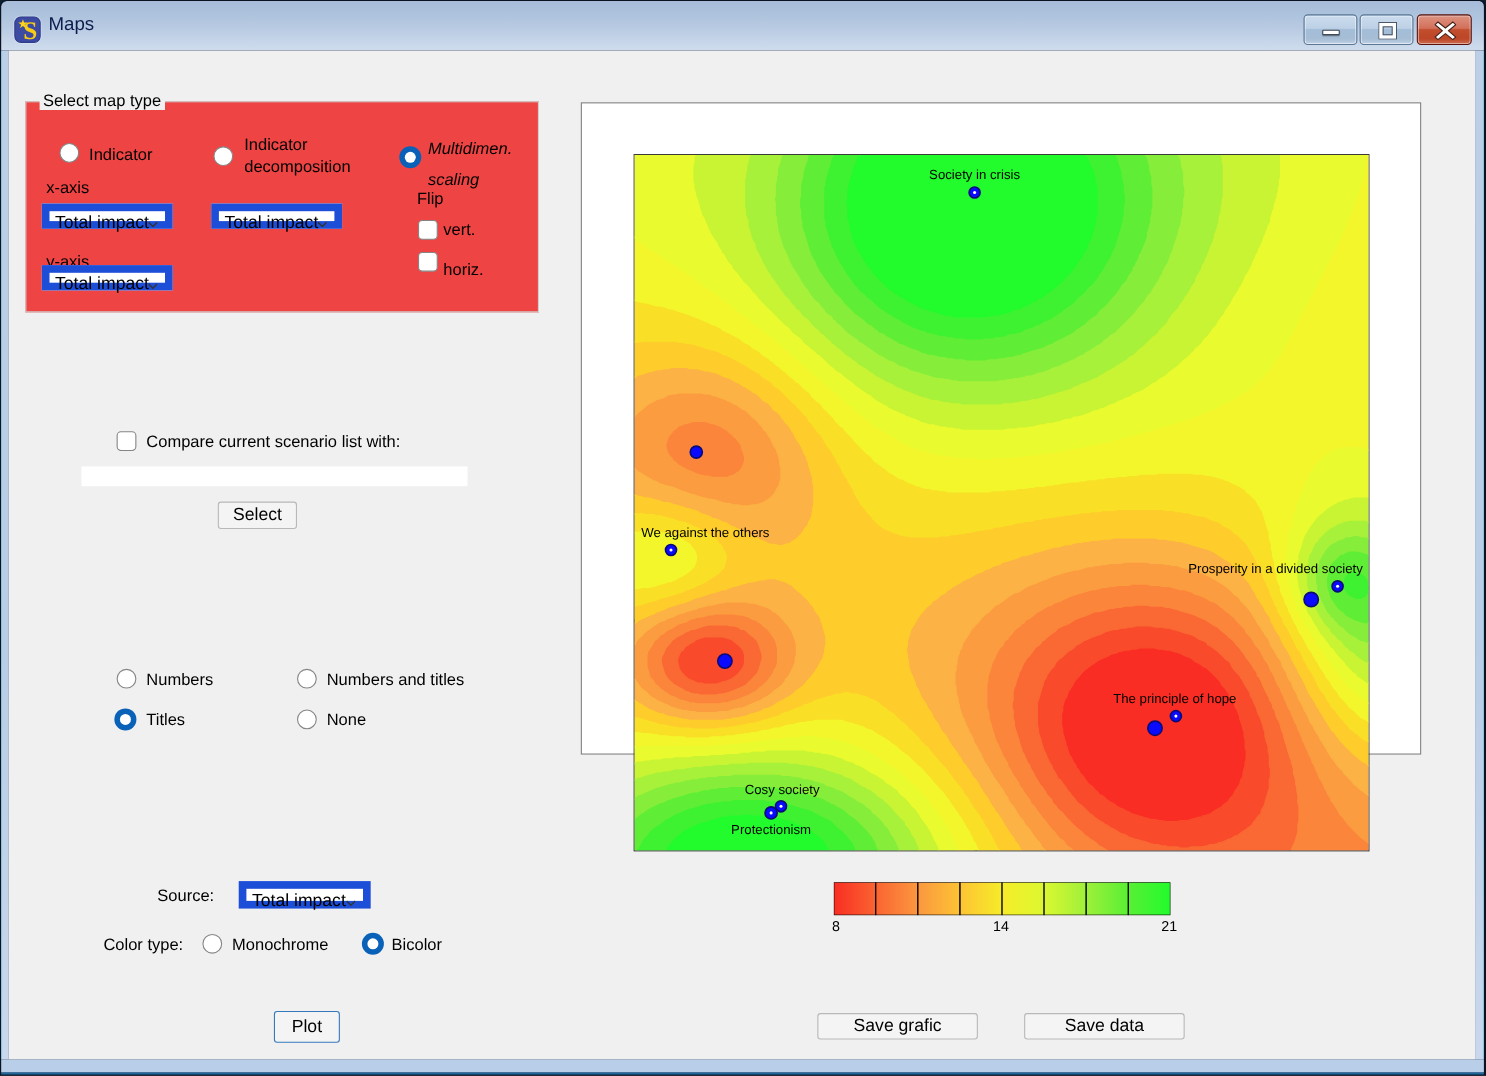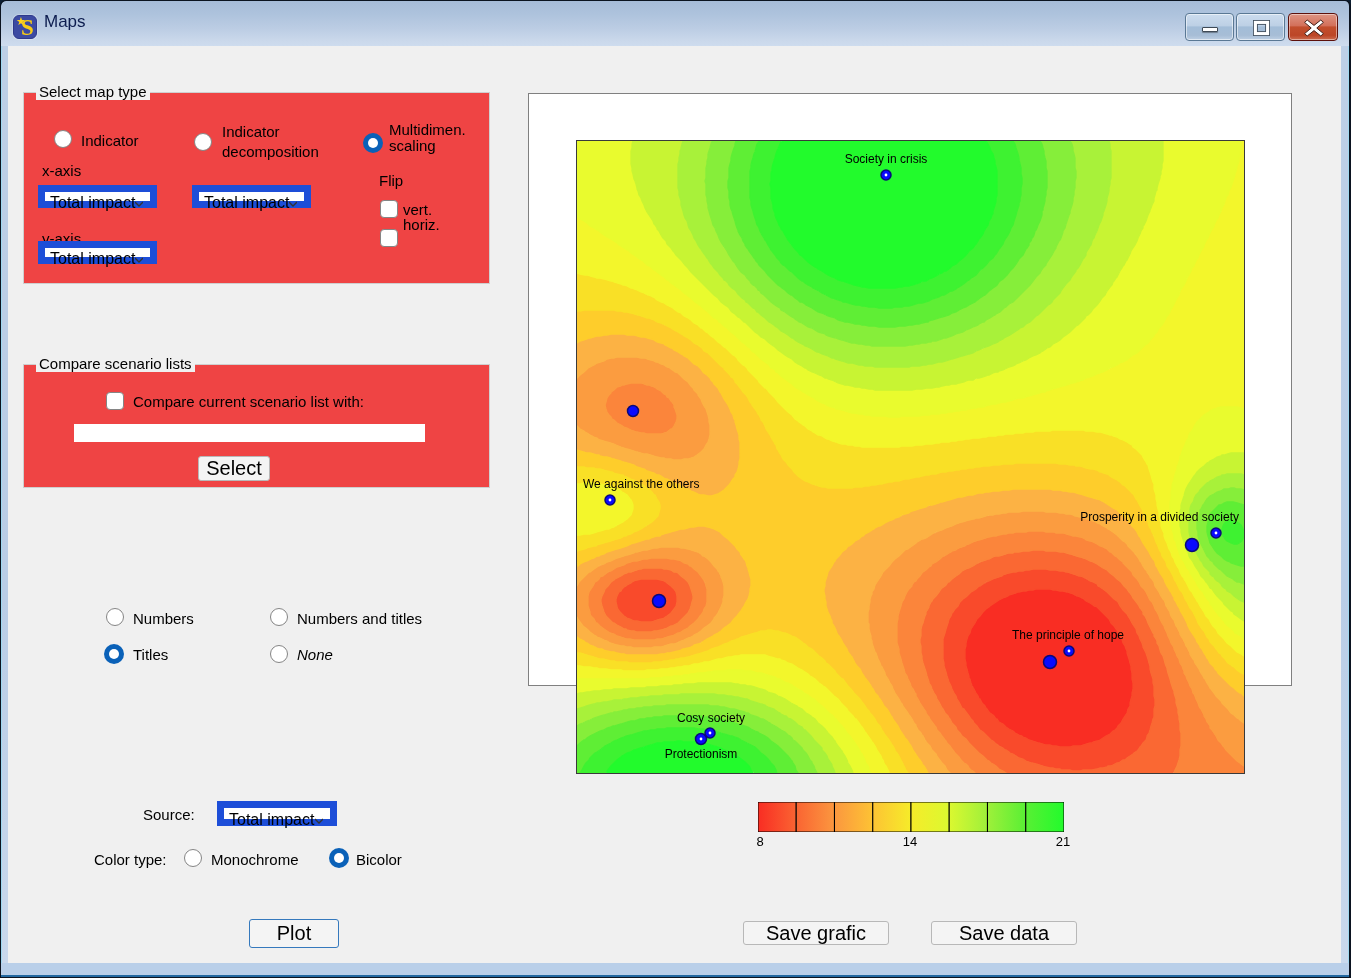--- a/index.html
+++ b/index.html
@@ -42,21 +42,21 @@
 
 .radio { position:absolute; width:18px; height:18px; border-radius:50%; background:#fff; border:1px solid #858585; }
 .radio.sel { border:none; background:#0a61b8; width:20px; height:20px; margin:-1px 0 0 -1px; }
 .radio.sel::after { content:""; position:absolute; left:5px; top:5px; width:10px; height:10px; border-radius:50%; background:#fff; }
 .checkbox { position:absolute; width:18px; height:18px; border-radius:4px; background:#fff; border:1px solid #858585; }
 
 .combo { position:absolute; height:23px; background:#fff; border:7px solid #1d4ed8; font-size:16px; }
 .combo .txt { position:absolute; left:5px; top:1px; line-height:20px; }
 .combo .arr { position:absolute; right:7px; top:8px; width:8px; height:8px; }
 
-.btn { position:absolute; background:#f4f4f4; border:1px solid #b8b8b8; border-radius:3px; text-align:center; font-size:20px; color:#000; }
+.btn { position:absolute; background:#f4f4f4; border:1px solid #b8b8b8; border-radius:3px; text-align:center; font-size:16px; color:#000; }
 
 .panel { position:absolute; left:528px; top:93px; width:764px; height:593px; background:#fff; border:1px solid #808080; }
 .heat { position:absolute; left:47px; top:46px; width:669px; height:634px; border:1px solid #3a3a3a; }
 .heat svg.hm { position:absolute; left:0; top:0; }
 .dots { position:absolute; left:0; top:0; width:667px; height:632px; }
 
 .cbar-title { position:absolute; left:0; width:764px; top:690px; text-align:center; font-size:14px; font-weight:bold; }
 .cbar { position:absolute; left:229px; top:708px; width:306px; height:30px; }
 .cbar-ticks { position:absolute; top:740px; font-size:13px; }
 </style>
@@ -116,58 +116,55 @@
     </div>
   <div class="radio" style="left:194px; top:133px;"></div>
   <div class="lbl" style="left:222px; top:122px; line-height:20px;">Indicator<br>decomposition</div>
   <div class="combo" style="left:192px; top:185px; width:119px;">
       <span class="txt">Total impact</span>
       <svg class="arr" viewBox="0 0 8 8">
         <path d="M0 2 L4 6 L8 2" fill="none" stroke="#333" stroke-width="1.3"></path>
       </svg>
     </div>
   <div class="radio sel" style="left:364px; top:134px;"></div>
-  <div class="lbl" style="left:389px; top:122px; line-height:16px;">Multidimen.<br>scaling</div>
+  <div class="lbl" style="left:389px; top:122px; line-height:28px;font-style:italic;">Multidimen.<br>scaling</div>
   <div class="lbl" style="left:379px; top:172px;">Flip</div>
   <div class="checkbox" style="left:380px; top:200px;"></div>
   <div class="lbl" style="left:403px; top:201px;">vert.</div>
   <div class="checkbox" style="left:380px; top:229px;"></div>
-  <div class="lbl" style="left:403px; top:216px;text-align:center;">horiz.</div>
-
-  <div class="groupbox" style="left:23px; top:364px; width:467px; height:124px;">
-      <div class="gb-label">Compare scenario lists</div>
-    </div>
+  <div class="lbl" style="left:403px; top:237px;text-align:center;">horiz.</div>
+
   <div class="checkbox" style="left:106px; top:392px;"></div>
   <div class="lbl" style="left:133px; top:393px;">Compare current scenario list with:</div>
   <div style="position:absolute; left:74px; top:424px; width:351px; height:18px; background:#fff;"></div>
   <div class="btn" style="left:198px; top:456px; width:72px; height:25px; line-height:23px;">Select</div>
 
   <div class="radio" style="left:106px; top:608px;"></div>
   <div class="lbl" style="left:133px; top:610px;">Numbers</div>
   <div class="radio" style="left:270px; top:608px;"></div>
   <div class="lbl" style="left:297px; top:610px;">Numbers and titles</div>
   <div class="radio sel" style="left:105px; top:645px;"></div>
   <div class="lbl" style="left:133px; top:646px;">Titles</div>
   <div class="radio" style="left:270px; top:645px;"></div>
-  <div class="lbl" style="left:297px; top:646px;font-style:italic;">None</div>
+  <div class="lbl" style="left:297px; top:646px;">None</div>
 
   <div class="lbl" style="left:143px; top:806px;">Source:</div>
   <div class="combo" style="left:217px; top:801px; width:120px; height:25px;">
       <span class="txt" style="top:2px;">Total impact</span>
       <svg class="arr" viewBox="0 0 8 8" style="top:9px;">
         <path d="M0 2 L4 6 L8 2" fill="none" stroke="#333" stroke-width="1.3"></path>
       </svg>
     </div>
   <div class="lbl" style="left:94px; top:851px;">Color type:</div>
   <div class="radio" style="left:184px; top:849px;"></div>
   <div class="lbl" style="left:211px; top:851px;">Monochrome</div>
   <div class="radio sel" style="left:330px; top:849px;"></div>
   <div class="lbl" style="left:356px; top:851px;">Bicolor</div>
 
-  <div class="btn" style="left:249px; top:919px; width:90px; height:29px; line-height:27px; border-color:#3579bd;">Plot</div>
+  <div class="btn" style="left:249px; top:919px; width:60px; height:29px; line-height:27px; border-color:#3579bd;">Plot</div>
 
   <div class="panel">
     <div class="heat">
       <svg class="hm" xmlns="http://www.w3.org/2000/svg" viewBox="0 0 667 632" width="667" height="632" preserveAspectRatio="none">
 <path d="M442 451L446 450L449 450L452 449L456 449L459 448L463 448L466 448L469 448L473 448L476 449L479 449L483 450L486 450L489 451L493 452L496 453L499 455L503 456L506 458L509 460L513 461L516 464L517 465L520 466L522 468L523 469L525 471L526 472L529 475L530 476L532 478L533 480L534 482L536 484L539 488L540 489L541 492L543 495L545 498L546 502L548 505L549 508L550 510L550 512L551 515L552 518L553 522L554 525L554 528L555 532L555 535L555 538L556 542L556 545L556 548L555 552L555 555L554 558L553 562L553 563L553 565L551 568L550 572L548 575L546 578L544 582L543 583L541 585L540 587L538 589L536 590L534 592L533 593L530 595L526 597L523 599L520 600L516 601L515 602L513 602L509 603L506 604L503 605L499 605L496 605L493 606L489 606L486 606L483 606L479 605L476 605L473 604L469 604L466 603L463 602L459 601L456 600L452 599L449 597L446 596L445 595L442 594L439 592L436 590L433 589L429 586L428 585L426 583L424 582L422 581L420 578L419 578L417 575L416 574L413 572L412 571L410 568L409 567L408 565L406 562L403 558L402 558L401 555L399 552L397 548L396 545L394 542L393 538L392 537L392 535L391 532L390 528L389 525L389 523L388 518L388 515L388 512L388 508L389 506L389 502L390 498L391 495L392 492L394 488L396 485L398 482L399 480L400 478L402 475L406 472L409 469L412 466L413 465L416 463L418 461L422 459L424 458L426 457L429 456L431 455L432 454L436 453L439 452L441 451Z" fill="#f92d23" stroke="#f92d23" stroke-width="1.3" fill-rule="evenodd"></path>
 <path d="M439 431L442 430L446 430L449 429L452 429L456 428L459 428L463 428L466 428L469 428L473 429L476 429L479 429L483 430L486 430L489 431L490 431L493 432L496 433L499 434L502 435L503 435L506 436L509 438L513 440L516 441L520 443L521 445L523 446L526 448L530 451L530 451L533 454L534 455L536 457L537 458L540 460L541 461L543 464L546 468L548 471L550 473L551 475L553 478L555 482L556 484L559 488L560 491L562 495L563 498L565 502L566 505L566 506L567 508L569 512L570 515L571 518L572 522L573 525L573 527L573 528L574 532L575 535L576 538L576 542L577 545L577 548L577 552L577 555L578 558L578 562L578 565L577 568L577 572L577 575L576 578L575 582L574 585L573 589L572 592L570 595L570 596L569 599L566 602L564 605L563 606L561 609L560 610L557 612L556 613L553 615L550 617L548 619L546 619L543 621L541 622L540 622L536 624L533 625L531 625L530 626L526 627L523 627L520 628L516 629L513 629L509 629L506 629L503 630L499 630L496 630L493 629L489 629L486 629L484 629L483 628L479 628L476 627L473 627L469 626L466 625L463 624L459 623L456 622L452 621L449 620L447 619L442 617L440 615L436 613L433 612L432 611L429 609L428 609L426 607L423 605L419 602L416 600L414 599L412 597L410 595L409 594L407 592L406 591L403 589L402 588L400 585L399 584L397 582L396 580L394 578L392 576L389 572L387 568L385 567L384 565L382 562L380 558L379 555L377 552L375 549L374 545L372 542L371 538L370 535L369 532L368 528L367 525L367 522L366 518L366 515L366 512L366 508L366 505L366 502L366 498L367 495L368 492L368 488L370 485L371 482L372 479L374 475L375 472L376 471L378 468L379 467L381 465L382 463L383 461L385 459L386 458L389 456L390 455L392 453L394 451L396 450L398 448L402 445L403 445L406 443L409 442L412 440L416 438L419 437L422 436L425 435L426 434L429 433L432 432L436 431L436 431ZM441 451L439 452L436 453L432 454L431 455L429 456L426 457L424 458L422 459L419 461L416 463L413 465L412 466L409 468L406 471L403 475L400 478L399 480L398 482L396 485L394 488L393 492L391 495L390 498L389 502L389 505L388 508L388 512L388 515L388 518L389 522L389 525L390 528L391 532L392 535L392 537L393 538L394 542L395 545L397 548L399 552L401 555L402 558L403 558L405 562L408 565L409 567L410 568L412 571L413 572L416 574L417 575L419 578L420 578L422 581L424 582L426 583L428 585L429 586L432 588L436 590L438 592L442 594L445 595L446 596L449 597L452 599L456 600L459 601L462 602L466 603L469 604L473 604L476 605L479 605L483 606L486 606L489 606L493 606L496 605L499 605L503 605L506 604L509 603L513 602L515 602L516 601L520 600L523 599L526 597L529 595L533 593L534 592L536 590L538 589L540 587L541 585L543 583L544 582L546 578L548 575L550 572L551 568L553 565L553 563L553 562L554 558L555 555L555 552L556 548L556 545L556 542L555 538L555 535L555 532L554 528L554 525L553 522L552 518L551 515L550 512L550 510L549 508L548 505L546 502L545 498L543 495L541 492L540 489L539 488L537 485L534 482L533 480L532 478L530 476L529 475L526 472L525 471L523 469L522 468L520 466L517 465L516 464L513 462L509 460L507 458L503 456L500 455L496 453L493 452L490 451L486 450L483 450L479 449L476 449L473 448L469 448L466 448L463 448L459 448L456 449L452 449L449 450L446 450L442 451ZM67 438L70 438L74 438L77 438L79 438L84 439L87 440L89 441L90 442L94 445L97 448L99 451L100 455L100 458L100 461L99 465L97 468L94 471L90 475L87 477L84 478L80 479L77 480L74 481L70 481L67 481L64 481L60 480L57 480L54 479L50 477L47 475L44 472L41 468L40 466L40 465L39 461L39 458L40 455L42 451L44 450L45 448L47 446L49 445L50 444L54 442L55 441L57 440L60 439L64 438L66 438Z" fill="#f94a2b" stroke="#f94a2b" stroke-width="1.3" fill-rule="evenodd"></path>
 <path d="M439 411L442 411L446 410L449 410L452 410L456 409L459 409L463 409L466 409L469 410L473 410L476 410L479 410L483 411L485 411L489 412L493 413L496 414L499 415L503 416L506 417L509 418L513 420L516 421L520 423L523 425L526 427L528 428L530 429L532 431L536 434L540 437L543 441L546 444L550 448L552 451L553 452L555 455L556 457L557 458L560 461L562 465L563 467L564 468L566 471L566 473L568 475L569 478L571 482L573 485L574 488L576 492L577 493L577 495L579 498L580 500L580 502L582 505L583 508L584 512L586 515L587 518L588 522L589 525L590 527L590 528L591 532L592 535L593 538L594 542L595 545L596 548L597 550L597 552L598 555L599 558L599 562L600 565L601 568L601 572L602 575L602 578L603 582L603 585L603 587L604 592L604 595L604 599L604 602L604 605L603 609L603 610L603 612L603 615L602 619L601 622L600 624L598 629L597 631L593 632L590 632L587 632L583 632L580 632L577 632L573 632L570 632L566 632L563 632L560 632L556 632L553 632L550 632L546 632L543 632L540 632L536 632L533 632L530 632L526 632L523 632L520 632L516 632L513 632L509 632L506 632L503 632L499 632L496 632L493 632L489 632L486 632L483 632L479 632L476 632L473 632L469 632L466 632L463 632L459 632L456 632L452 632L449 632L446 632L442 632L439 632L436 632L432 632L429 632L426 630L424 629L422 628L419 625L416 623L414 622L412 620L410 619L409 618L406 615L402 612L399 609L396 606L392 602L389 599L386 595L383 592L382 591L380 589L379 586L378 585L375 582L373 578L372 577L371 575L369 572L366 568L365 567L364 565L362 562L360 558L359 555L357 552L355 548L354 545L352 542L352 541L351 538L350 535L349 532L348 528L347 525L346 522L345 518L345 515L344 512L344 508L344 505L343 502L343 498L344 495L344 492L344 488L345 485L346 482L347 478L348 475L349 473L349 471L351 468L352 466L352 465L354 461L355 460L356 458L359 455L361 451L364 448L365 447L368 445L369 444L371 441L372 441L375 438L379 435L382 433L384 431L385 430L389 428L392 427L396 425L399 423L402 422L406 420L409 419L411 418L412 418L416 416L419 415L422 415L426 414L429 413L432 412L436 412L437 411ZM436 431L432 432L429 433L426 434L425 435L422 436L419 437L416 438L412 440L409 441L406 443L403 445L402 445L399 448L396 450L394 451L392 453L390 455L389 456L386 458L385 459L383 461L382 463L381 465L379 467L378 468L376 471L375 472L374 475L372 478L371 482L370 485L369 488L368 492L367 495L366 498L366 502L366 505L366 508L366 512L366 515L366 518L367 522L367 525L368 528L369 531L370 535L371 538L372 541L374 545L375 548L377 552L379 555L380 558L382 561L384 565L385 567L387 568L389 571L392 575L394 578L396 580L397 582L399 584L400 585L402 588L403 589L406 591L407 592L409 594L410 595L412 597L414 599L416 600L418 602L422 605L426 607L428 609L429 609L432 611L433 612L436 613L439 615L442 617L446 618L449 620L452 621L455 622L459 623L463 624L466 625L469 626L473 627L476 627L479 628L483 628L484 629L486 629L489 629L493 629L496 630L499 630L503 630L506 629L509 629L513 629L515 629L520 628L523 627L526 627L530 626L531 625L533 625L536 624L540 622L541 622L543 621L546 619L548 619L550 617L553 615L556 613L557 612L560 610L561 609L563 606L564 605L566 602L569 599L570 596L570 595L572 592L573 589L574 585L575 582L576 578L577 576L577 572L577 568L578 565L578 562L578 558L577 555L577 552L577 548L577 545L576 542L576 538L575 535L574 532L573 528L573 527L573 525L572 522L571 518L570 515L569 512L567 508L566 506L566 505L565 502L563 498L562 495L560 492L559 488L557 485L555 482L553 478L551 475L550 473L548 471L546 469L543 465L541 461L540 460L537 458L536 457L534 455L533 454L530 451L530 451L526 448L523 446L521 445L520 443L516 441L513 440L510 438L506 436L503 435L502 435L499 434L496 433L493 432L490 431L489 431L486 430L483 430L479 429L476 429L473 429L469 428L466 428L463 428L459 428L456 428L452 429L449 429L446 430L442 430L439 431ZM64 428L67 427L70 427L74 427L77 427L80 427L84 427L87 428L89 428L90 428L94 429L97 431L99 431L101 432L104 435L107 437L111 441L113 445L114 447L115 451L116 455L116 458L115 461L114 465L113 468L111 471L108 475L107 476L105 478L104 479L101 482L97 484L95 485L94 485L90 487L87 488L84 489L80 490L77 490L74 491L70 491L67 491L64 491L60 491L57 490L54 490L50 489L49 488L47 488L44 486L41 485L37 482L36 482L34 480L32 478L30 476L29 475L27 471L26 468L25 465L24 461L24 458L25 455L26 451L28 448L30 446L34 442L37 439L38 438L40 437L44 435L47 433L50 432L51 431L54 431L57 430L60 429L63 428ZM66 438L64 438L60 439L57 440L55 441L54 442L50 444L49 445L47 446L45 448L44 450L42 451L40 455L39 458L39 461L40 465L40 466L41 468L43 471L47 475L50 477L53 478L57 480L60 480L64 481L67 481L70 481L74 481L77 480L80 479L84 478L87 477L90 475L94 472L97 468L99 465L100 461L100 458L100 455L99 451L97 448L94 445L90 442L89 441L87 440L84 439L80 438L77 438L74 438L70 438L67 438Z" fill="#fa6833" stroke="#fa6833" stroke-width="1.3" fill-rule="evenodd"></path>
 <path d="M47 244L50 243L54 242L57 242L60 242L64 242L67 243L70 244L72 244L74 245L77 246L79 247L80 248L84 250L85 251L87 253L89 254L90 256L92 257L94 260L95 261L97 264L97 266L98 268L99 271L100 274L100 278L99 281L98 284L95 288L94 288L90 291L87 292L84 293L80 293L77 293L74 293L70 293L67 292L64 292L61 291L57 290L54 289L51 288L47 286L44 284L40 282L39 281L37 279L35 278L34 276L32 274L30 271L29 268L28 264L29 261L30 257L32 254L34 252L34 251L37 249L39 247L40 246L44 245L45 244ZM442 391L446 391L449 391L452 390L456 390L459 390L463 390L466 390L469 391L473 391L476 391L479 392L483 392L486 392L489 393L493 394L496 394L499 395L503 396L506 397L508 398L509 399L513 400L516 401L520 403L523 404L526 406L529 408L533 411L534 411L536 413L538 415L540 416L542 418L543 419L546 421L546 422L549 425L550 426L552 428L553 429L555 431L556 434L557 435L560 438L562 441L563 443L564 445L566 448L569 451L570 453L571 455L573 458L575 461L577 465L578 468L580 471L582 475L583 478L585 482L587 484L588 488L590 492L591 495L593 498L594 502L596 505L597 507L597 508L599 512L600 514L602 518L603 522L605 525L606 528L607 530L607 532L609 535L610 538L612 542L613 545L615 548L616 552L617 553L618 555L619 558L620 560L621 562L622 565L623 567L624 568L626 572L627 574L627 575L629 578L630 581L631 582L633 585L633 587L635 589L637 592L639 595L640 597L641 599L643 602L646 605L647 606L649 609L650 610L652 612L654 614L655 615L657 617L659 619L660 620L663 622L664 623L667 625L667 629L667 632L664 632L660 632L657 632L654 632L650 632L647 632L644 632L640 632L637 632L633 632L630 632L627 632L623 632L620 632L617 632L613 632L610 632L607 632L603 632L600 632L597 632L598 629L600 625L601 622L602 619L603 615L603 612L603 610L603 609L604 605L604 602L604 599L604 595L604 592L603 589L603 585L603 582L602 578L602 575L601 572L601 568L600 565L599 562L599 558L598 555L597 552L597 550L596 548L595 545L594 542L593 538L592 535L591 532L590 528L590 527L589 525L588 522L587 518L586 515L584 512L583 509L582 505L580 502L580 500L579 498L577 495L577 493L576 492L574 488L573 486L571 482L570 479L568 475L566 473L566 471L564 468L563 467L562 465L560 462L557 458L556 457L555 455L553 452L552 451L550 448L547 445L544 441L540 438L537 435L533 432L530 429L528 428L526 427L523 425L520 423L516 421L513 420L509 418L506 417L503 416L499 415L496 414L493 413L489 412L486 411L483 411L479 410L476 410L473 410L469 410L466 409L463 409L459 409L456 409L452 410L449 410L446 410L442 411L439 411L437 411L436 412L432 412L429 413L426 414L422 415L419 415L416 416L412 418L411 418L409 419L406 420L403 421L399 423L396 425L392 427L389 428L385 430L384 431L382 433L379 435L375 438L372 441L371 441L369 444L368 445L365 447L364 448L362 451L359 455L356 458L355 460L354 461L352 465L352 466L351 468L349 471L349 473L348 475L347 478L346 482L345 484L344 488L344 492L344 495L343 498L343 502L344 505L344 508L344 512L345 515L345 518L346 522L347 525L348 528L349 531L350 535L351 538L352 541L352 542L354 545L355 548L357 552L359 555L360 558L362 561L364 565L365 567L366 568L368 572L371 575L372 577L373 578L375 582L378 585L379 586L380 589L382 591L383 592L385 595L389 598L392 602L395 605L399 609L402 612L406 615L409 618L410 619L412 620L414 622L416 623L419 625L422 628L424 629L426 630L429 632L426 632L422 632L419 632L416 632L412 632L409 632L406 632L402 632L399 632L396 630L394 629L392 627L391 625L389 623L387 622L385 620L384 619L382 616L381 615L379 612L376 609L373 605L372 604L370 602L369 600L368 599L365 596L363 592L362 591L360 589L359 586L358 585L356 582L353 578L352 576L351 575L349 572L349 571L347 568L345 565L343 562L342 560L341 558L339 555L339 553L338 552L336 548L335 547L334 545L333 542L332 540L331 538L330 535L328 532L327 528L326 525L325 522L324 518L323 515L322 512L322 509L322 508L321 505L320 502L320 498L320 495L320 492L320 488L320 485L320 482L321 478L321 475L322 473L323 468L324 465L325 462L327 458L328 455L330 451L332 449L335 445L335 444L337 441L339 440L340 438L342 436L343 435L345 432L346 431L349 429L350 428L352 426L354 425L355 423L358 421L362 419L365 416L368 415L372 412L374 411L375 410L379 409L380 408L382 407L385 406L388 405L389 404L392 403L396 401L399 400L402 399L406 398L409 397L412 396L416 395L419 395L422 394L426 393L429 393L432 392L436 392L439 391L441 391ZM70 418L74 417L77 417L80 417L84 417L87 417L90 417L94 418L95 418L97 418L101 419L104 420L107 421L111 423L113 425L114 425L117 428L121 431L124 435L126 438L127 441L129 445L130 448L130 451L130 455L130 458L130 461L129 465L127 468L126 471L124 474L123 475L121 478L117 482L114 484L111 487L109 488L107 489L104 491L102 492L101 492L97 494L94 495L90 496L87 497L84 498L81 498L77 499L74 499L70 499L67 499L64 499L60 499L57 499L54 498L50 498L47 497L44 496L40 495L37 493L34 492L30 490L27 488L23 485L20 482L19 482L17 478L14 475L13 473L13 471L12 468L11 465L11 461L11 458L11 455L12 451L13 449L16 445L17 443L18 441L20 440L22 438L23 436L26 435L27 434L30 432L34 430L37 428L40 426L44 425L47 424L50 422L54 421L57 420L60 420L64 419L67 418L69 418ZM63 428L60 429L57 430L54 431L51 431L50 432L47 433L44 435L40 437L38 438L37 439L34 441L31 445L28 448L27 451L25 455L24 458L24 461L25 465L26 468L27 471L29 475L30 476L32 478L34 480L36 482L37 482L40 484L44 486L47 488L49 488L50 489L54 490L57 490L60 491L64 491L67 491L70 491L74 491L77 490L80 490L84 489L87 488L90 487L94 485L95 485L97 484L101 482L104 479L105 478L107 476L108 475L111 472L113 468L114 465L115 461L116 458L116 455L115 451L114 448L113 445L111 441L108 438L104 435L101 432L99 431L97 431L94 429L90 428L89 428L87 428L84 427L80 427L77 427L74 427L70 427L67 427L64 428Z" fill="#fb853b" stroke="#fb853b" stroke-width="1.3" fill-rule="evenodd"></path>
 <path d="M37 217L40 216L44 216L47 216L50 216L54 216L57 216L60 216L64 217L67 217L70 218L74 219L77 220L79 221L80 221L84 223L87 224L90 226L93 227L94 228L97 230L98 231L101 232L103 234L104 235L107 237L110 241L114 244L116 247L117 249L119 251L121 253L121 254L124 257L125 261L127 264L129 268L130 271L131 274L132 278L132 281L133 284L133 288L133 291L133 294L132 298L131 301L129 304L127 308L124 311L121 314L117 316L114 317L112 318L107 318L104 319L101 319L97 319L94 318L90 318L87 317L84 317L80 316L77 315L74 314L70 313L67 313L64 312L61 311L57 310L54 309L50 308L47 307L44 306L40 305L37 303L34 302L30 301L27 300L23 299L21 298L20 297L17 296L14 294L10 292L8 291L7 290L3 288L0 285L0 281L0 278L0 274L0 271L0 268L0 264L0 261L0 257L0 254L0 251L0 247L0 244L0 241L0 238L3 234L7 231L10 228L11 227L13 226L17 224L20 222L23 221L27 220L30 218L34 218L34 217ZM45 244L44 245L40 246L39 247L37 249L34 251L34 252L32 254L30 257L29 261L28 264L29 268L30 271L32 274L34 276L35 278L37 279L39 281L40 282L44 284L47 286L50 287L54 289L57 290L60 291L64 292L67 292L70 293L74 293L77 293L80 293L84 293L87 292L90 291L94 288L95 288L97 285L99 281L100 278L100 274L99 271L98 268L97 266L97 264L95 261L94 260L92 257L90 256L89 254L87 253L85 251L84 250L80 248L79 247L77 246L74 245L72 244L70 244L67 243L64 242L60 242L57 242L54 242L50 243L47 244ZM436 371L439 371L442 371L446 370L449 370L452 370L456 370L459 370L463 370L466 370L469 371L473 371L476 371L479 371L483 372L486 372L489 373L493 373L496 374L498 375L499 375L503 376L506 377L509 378L513 379L516 380L519 381L520 382L523 383L526 385L530 387L531 388L533 389L536 391L540 394L541 395L543 397L544 398L546 400L548 401L550 403L551 405L553 407L554 408L556 411L559 415L562 418L563 420L564 421L566 425L568 428L570 430L570 431L573 435L573 436L575 438L577 441L578 445L580 447L582 451L583 453L584 455L586 458L587 459L588 461L589 465L590 466L591 468L593 471L593 472L594 475L596 478L597 479L598 482L599 485L600 486L601 488L603 492L603 493L604 495L606 498L607 500L608 502L609 505L610 506L611 508L613 512L613 513L614 515L616 518L617 519L618 522L620 525L622 528L623 531L626 535L627 537L628 538L630 542L632 545L633 547L634 548L637 552L639 555L640 556L642 558L644 560L645 562L647 564L648 565L650 568L654 571L657 574L658 575L660 577L662 578L664 580L667 582L667 585L667 589L667 592L667 595L667 599L667 602L667 605L667 609L667 612L667 615L667 619L667 622L667 625L664 623L663 622L660 620L659 619L657 617L655 615L654 614L652 612L650 610L649 609L647 606L646 605L644 602L641 599L640 597L639 595L637 592L635 589L633 587L633 585L631 582L630 581L629 578L627 575L627 574L626 572L624 568L623 567L622 565L621 562L620 560L619 558L618 555L617 553L616 552L615 548L613 545L612 542L610 538L609 535L607 532L607 530L606 528L605 525L603 522L602 518L600 515L599 512L597 508L597 507L596 505L594 502L593 499L591 495L590 492L588 488L587 485L585 482L583 478L582 475L580 471L578 468L577 465L575 461L573 459L571 455L570 453L569 451L567 448L564 445L563 443L562 441L560 438L557 435L556 434L555 431L553 429L552 428L550 426L549 425L546 422L546 421L543 419L542 418L540 416L538 415L536 413L534 411L533 411L530 408L526 406L523 405L520 403L516 401L513 400L509 399L508 398L506 397L503 396L499 395L496 395L493 394L489 393L486 392L483 392L479 392L477 391L473 391L469 391L466 390L463 390L459 390L456 390L452 390L449 391L446 391L442 391L441 391L439 391L436 392L432 392L429 393L426 393L422 394L419 395L416 395L412 396L409 397L406 398L402 399L399 400L396 401L392 403L389 404L388 405L385 406L382 407L380 408L379 409L375 410L374 411L372 412L369 414L365 416L363 418L359 421L355 423L354 425L352 426L350 428L349 429L346 431L345 432L343 435L342 436L340 438L339 440L337 441L335 444L335 445L332 448L330 451L328 455L327 458L325 461L324 465L323 468L322 471L321 475L321 478L320 482L320 485L320 488L320 492L320 495L320 498L320 502L321 505L322 508L322 509L322 512L323 515L324 518L325 522L326 525L327 528L328 532L330 535L331 538L332 540L333 542L334 545L335 547L336 548L338 552L339 553L339 555L341 558L342 560L343 562L345 565L347 568L349 571L349 572L351 575L352 576L353 578L355 581L358 585L359 586L360 589L362 591L363 592L365 595L368 599L369 600L370 602L372 604L373 605L375 608L378 612L381 615L382 616L384 619L385 620L387 622L389 623L391 625L392 627L394 629L396 630L398 632L396 632L392 632L389 632L385 632L382 632L379 632L375 632L373 632L372 631L370 629L369 627L368 625L365 622L362 619L360 615L359 613L358 612L355 609L353 605L352 604L350 602L349 599L346 595L345 594L344 592L342 589L339 585L339 584L337 582L335 579L333 575L332 574L331 572L328 569L326 565L325 563L324 562L322 558L322 558L320 555L318 552L316 548L315 546L313 542L312 540L311 538L309 535L308 533L308 532L306 528L305 526L304 525L303 522L302 519L300 515L299 512L298 511L297 508L296 505L295 502L295 500L294 498L294 495L293 492L292 488L292 485L292 483L291 482L291 478L291 475L291 471L292 468L292 465L293 461L293 458L294 455L295 453L295 451L297 448L298 445L300 441L302 438L304 435L305 433L306 431L308 429L312 425L315 421L318 418L322 415L325 412L326 411L328 409L331 408L332 407L335 405L339 402L340 401L342 400L345 398L346 398L349 397L352 395L355 393L359 392L362 390L365 389L367 388L369 387L372 386L375 385L379 383L382 382L385 381L389 380L392 379L396 378L397 378L399 377L402 377L406 376L409 375L412 375L416 374L419 373L422 373L426 372L429 372L432 371L435 371ZM74 408L77 407L80 407L84 406L87 406L90 406L94 406L97 406L101 406L104 407L107 407L111 408L114 409L117 410L120 411L124 413L126 415L127 415L131 418L134 421L137 425L140 428L141 430L142 431L144 435L144 436L145 438L146 441L147 445L147 448L147 451L147 455L146 458L146 461L145 465L143 468L141 471L139 475L137 477L137 478L134 481L131 484L127 487L126 488L124 490L121 492L117 494L116 495L114 496L111 497L109 498L107 499L104 500L101 501L97 503L94 503L90 504L87 505L84 506L80 506L77 506L74 507L70 507L67 507L64 507L60 507L57 507L54 506L50 506L47 505L45 505L44 505L40 504L37 503L34 502L30 500L27 499L25 498L23 497L20 496L19 495L17 494L14 492L10 488L7 485L4 482L1 478L0 476L0 471L0 468L0 465L0 461L0 458L0 455L0 451L0 448L0 445L2 441L3 440L5 438L7 436L8 435L10 433L12 431L13 431L17 428L20 426L23 425L27 423L30 421L34 420L37 418L40 417L44 416L47 415L50 414L54 413L57 412L58 411L60 411L64 410L67 409L70 409L73 408ZM69 418L67 418L64 419L60 420L57 420L54 421L50 422L47 424L44 425L40 426L37 428L34 430L31 431L27 434L26 435L23 436L22 438L20 440L18 441L17 443L16 445L14 448L12 451L11 455L11 458L11 461L11 465L12 468L13 471L13 473L14 475L17 478L19 482L20 482L23 485L27 488L30 490L33 492L37 493L40 495L44 496L47 497L50 498L53 498L57 499L60 499L64 499L67 499L70 499L74 499L77 499L80 498L84 498L87 497L90 496L94 495L97 494L101 492L102 492L104 491L107 489L109 488L111 487L113 485L117 482L121 478L123 475L124 474L126 471L127 468L129 465L130 461L130 458L130 455L130 451L130 448L129 445L128 441L126 438L124 435L121 431L117 428L114 425L113 425L111 423L107 422L104 420L101 419L97 418L95 418L94 418L90 417L87 417L84 417L80 417L77 417L74 417L70 418Z" fill="#fb9c40" stroke="#fb9c40" stroke-width="1.3" fill-rule="evenodd"></path>
 <path d="M30 194L34 193L37 193L40 193L44 193L47 193L50 194L54 194L57 194L60 195L64 196L67 196L70 197L74 198L77 199L80 201L84 202L87 203L88 204L90 205L94 207L95 207L97 209L101 211L104 213L106 214L107 215L111 217L114 220L115 221L117 223L119 224L121 225L123 227L124 228L126 231L127 232L130 234L131 235L133 237L134 239L136 241L137 243L138 244L141 247L143 251L144 252L145 254L147 257L149 261L151 264L153 268L154 270L156 274L157 278L158 279L158 281L159 284L160 288L161 290L162 294L162 298L163 301L163 304L163 308L163 311L163 314L163 318L162 321L162 324L161 327L160 331L158 334L158 336L156 338L154 341L152 344L151 345L148 348L147 349L144 351L141 353L137 354L135 354L131 355L128 354L124 354L121 353L117 351L114 350L111 348L109 348L107 347L104 345L103 344L101 343L97 342L96 341L94 340L90 338L89 338L87 337L84 335L82 334L80 334L77 332L74 331L70 330L67 328L66 328L64 327L60 326L57 324L54 323L50 322L47 321L44 320L40 319L37 318L35 318L34 317L30 316L27 316L23 315L22 314L20 314L17 313L13 312L10 312L8 311L3 310L0 309L0 308L0 304L0 301L0 298L0 294L0 291L0 288L0 285L3 288L7 290L8 291L10 292L13 294L17 296L20 297L21 298L23 299L27 300L30 301L34 302L37 303L39 304L44 306L47 307L50 308L54 309L57 310L60 311L64 312L67 313L70 313L74 314L77 315L80 316L84 317L87 317L89 318L94 318L97 319L101 319L104 319L107 318L111 318L114 317L117 316L120 314L124 311L127 308L129 304L131 301L132 298L133 294L133 291L133 288L133 284L132 281L132 278L131 274L130 271L129 268L127 265L125 261L124 258L121 254L121 253L119 251L117 249L116 247L114 245L111 241L107 238L104 235L103 234L101 232L98 231L97 230L94 228L93 227L90 226L87 224L84 223L80 221L79 221L77 220L74 219L70 218L68 217L64 217L60 216L57 216L54 216L50 216L47 216L44 216L40 216L37 217L34 217L30 218L27 220L24 221L20 222L17 224L13 226L11 227L10 228L7 231L3 234L0 237L0 234L0 231L0 227L0 224L0 221L0 217L0 214L0 211L0 207L0 204L0 202L2 201L7 199L10 198L12 197L13 197L17 196L20 195L23 195L27 194L29 194ZM412 351L416 350L419 350L422 350L426 349L429 349L432 349L436 348L439 348L442 348L446 348L449 348L452 348L456 348L459 348L463 348L466 348L469 348L473 348L476 349L479 349L483 349L486 350L489 350L493 351L494 351L496 351L499 352L503 353L506 354L509 354L513 356L516 357L519 358L523 359L526 361L530 363L533 364L536 367L538 368L540 369L542 371L546 375L549 378L552 381L555 385L556 386L558 388L560 391L562 395L563 396L564 398L566 401L568 405L570 407L572 411L573 413L574 415L576 418L577 419L578 421L579 425L580 426L581 428L583 431L585 435L587 438L588 441L590 444L592 448L593 450L594 451L596 455L597 456L597 458L599 461L600 463L601 465L603 468L603 469L604 471L606 475L608 478L610 482L611 485L613 488L615 492L617 495L619 498L620 501L621 502L623 505L623 506L625 508L627 512L629 515L630 517L631 518L633 522L636 525L637 526L638 528L640 530L641 532L644 534L647 538L650 541L654 544L657 547L658 548L660 550L663 552L664 552L667 555L667 558L667 562L667 565L667 568L667 572L667 575L667 578L667 582L664 580L662 578L660 577L658 575L657 574L654 572L651 568L648 565L647 564L645 562L644 560L642 558L640 556L639 555L637 552L634 548L633 547L632 545L630 542L628 538L627 537L626 535L624 532L622 528L620 525L618 522L617 519L616 518L614 515L613 513L613 512L611 508L610 506L609 505L608 502L607 500L606 498L604 495L603 493L603 492L601 488L600 486L599 485L598 482L597 479L596 478L594 475L593 472L593 471L591 468L590 466L589 465L588 461L587 459L586 458L584 455L583 453L582 451L580 448L578 445L577 441L575 438L573 436L573 435L570 431L570 430L568 428L566 425L564 421L563 420L562 418L560 415L557 411L554 408L553 407L551 405L550 403L548 401L546 400L544 398L543 397L541 395L540 394L536 391L533 389L531 388L530 387L526 385L523 383L520 382L519 381L516 380L513 379L510 378L506 377L503 376L499 375L498 375L496 374L493 373L489 373L486 372L483 372L479 371L477 371L473 371L469 371L466 370L463 370L459 370L456 370L452 370L449 370L446 370L442 371L439 371L436 371L432 371L429 372L426 372L422 373L419 373L416 374L412 374L409 375L406 376L402 377L399 377L397 378L396 378L392 379L389 380L385 381L382 382L379 383L375 385L372 386L369 387L367 388L365 389L362 390L359 391L355 393L352 395L349 397L346 398L345 398L342 400L340 401L339 402L335 405L332 407L331 408L328 409L326 411L325 412L322 415L318 418L315 421L312 425L309 428L306 431L305 433L304 435L302 438L300 441L298 444L297 448L295 451L295 453L294 455L293 458L293 461L292 465L292 468L291 471L291 475L291 478L291 482L292 483L292 485L292 488L293 492L294 495L294 498L295 500L295 502L296 505L297 508L298 511L299 512L300 515L301 518L303 522L304 525L305 526L306 528L308 532L308 533L309 535L311 538L312 540L313 542L315 545L316 548L318 552L320 555L322 558L322 558L324 562L325 563L326 565L328 568L331 572L332 574L333 575L335 578L337 582L339 584L339 585L341 589L344 592L345 594L346 595L348 599L350 602L352 604L353 605L355 609L358 612L359 613L360 615L362 618L365 622L368 625L369 627L370 629L372 631L373 632L369 632L365 632L362 632L359 632L355 632L352 632L349 629L347 625L345 623L345 622L343 619L342 618L340 615L339 612L336 609L335 607L334 605L332 602L330 599L328 597L327 595L325 592L323 589L322 587L321 585L319 582L316 578L315 576L314 575L312 572L310 568L308 566L307 565L305 562L303 558L302 557L301 555L298 552L296 548L295 547L294 545L292 542L289 538L288 537L287 535L285 532L283 528L282 527L280 525L278 522L276 518L275 516L274 515L272 512L270 508L268 505L266 502L265 500L264 498L262 495L261 494L260 492L259 488L257 485L255 482L255 480L254 478L253 475L251 472L250 468L249 465L249 461L248 459L248 455L247 451L247 448L248 445L248 442L249 438L250 435L251 431L253 428L255 425L257 421L258 420L259 418L261 415L265 412L268 408L271 405L272 405L275 403L277 401L278 400L281 398L285 395L286 395L288 393L291 391L295 389L297 388L298 387L302 385L303 385L305 384L308 382L310 381L312 380L315 379L317 378L318 377L322 376L325 375L328 373L332 372L333 371L335 370L339 369L342 368L345 367L349 366L352 365L355 364L359 363L362 362L363 361L365 361L369 360L372 359L375 358L379 357L382 356L385 356L389 355L391 354L396 354L399 353L402 352L406 352L409 351L410 351ZM107 388L111 387L114 386L117 386L121 385L124 385L127 385L131 386L134 387L137 388L141 390L143 391L144 392L147 395L151 398L154 401L157 405L160 408L161 409L163 411L164 414L165 415L167 418L168 419L169 421L170 425L171 427L171 428L172 431L173 435L174 438L174 441L174 445L173 448L173 451L172 455L171 457L169 461L168 464L165 468L164 470L163 471L161 474L158 478L154 481L151 484L147 487L146 488L144 490L141 492L137 494L136 495L134 496L131 498L127 500L124 501L121 503L117 504L116 505L114 506L111 507L107 508L106 508L104 509L101 510L97 511L94 511L90 512L87 513L84 513L80 514L77 514L74 514L70 514L67 514L64 514L60 514L57 514L54 514L50 514L47 513L44 513L40 512L38 512L34 511L30 510L27 509L25 508L23 508L20 507L17 505L13 504L10 502L9 502L7 500L3 498L0 496L0 492L0 488L0 485L0 482L0 478L0 476L1 478L3 481L6 485L10 488L13 491L17 494L19 495L20 496L23 497L25 498L27 499L30 500L33 502L37 503L40 504L44 505L45 505L47 505L50 506L54 506L57 507L60 507L64 507L67 507L70 507L74 507L77 506L80 506L84 506L87 505L90 504L94 503L97 503L100 502L104 500L107 499L109 498L111 497L114 496L116 495L117 494L121 492L124 490L126 488L127 487L130 485L134 482L137 478L137 477L139 475L141 472L143 468L144 466L146 461L146 458L147 455L147 451L147 448L147 445L146 441L145 438L144 436L144 435L142 431L141 430L140 428L137 425L134 421L131 418L127 415L126 415L124 413L121 411L117 410L114 409L111 408L107 407L104 407L101 406L97 406L94 406L90 406L87 406L84 406L80 407L77 407L74 408L70 409L67 409L64 410L60 411L58 411L57 412L54 413L50 414L47 415L44 416L40 417L38 418L34 420L30 421L27 423L23 424L20 426L17 428L13 431L12 431L10 433L8 435L7 436L5 438L3 440L2 441L0 445L0 441L0 438L0 435L0 431L0 428L0 425L3 423L7 421L10 420L13 418L17 417L20 415L22 415L23 414L27 413L30 411L34 410L37 409L40 408L44 407L47 406L50 405L54 403L57 402L60 401L64 400L67 399L70 398L72 398L74 397L77 396L80 395L83 395L84 394L87 393L90 392L94 391L97 390L101 389L104 388L106 388Z" fill="#fcb244" stroke="#fcb244" stroke-width="1.3" fill-rule="evenodd"></path>

